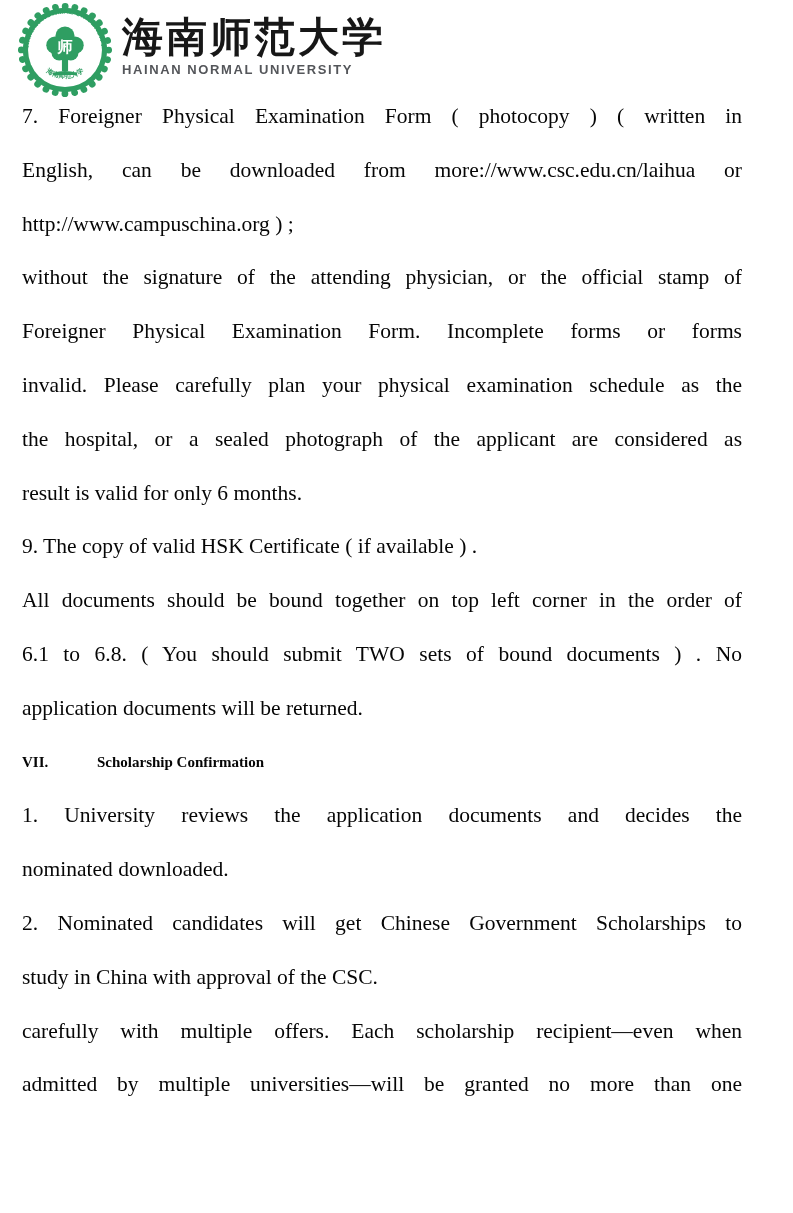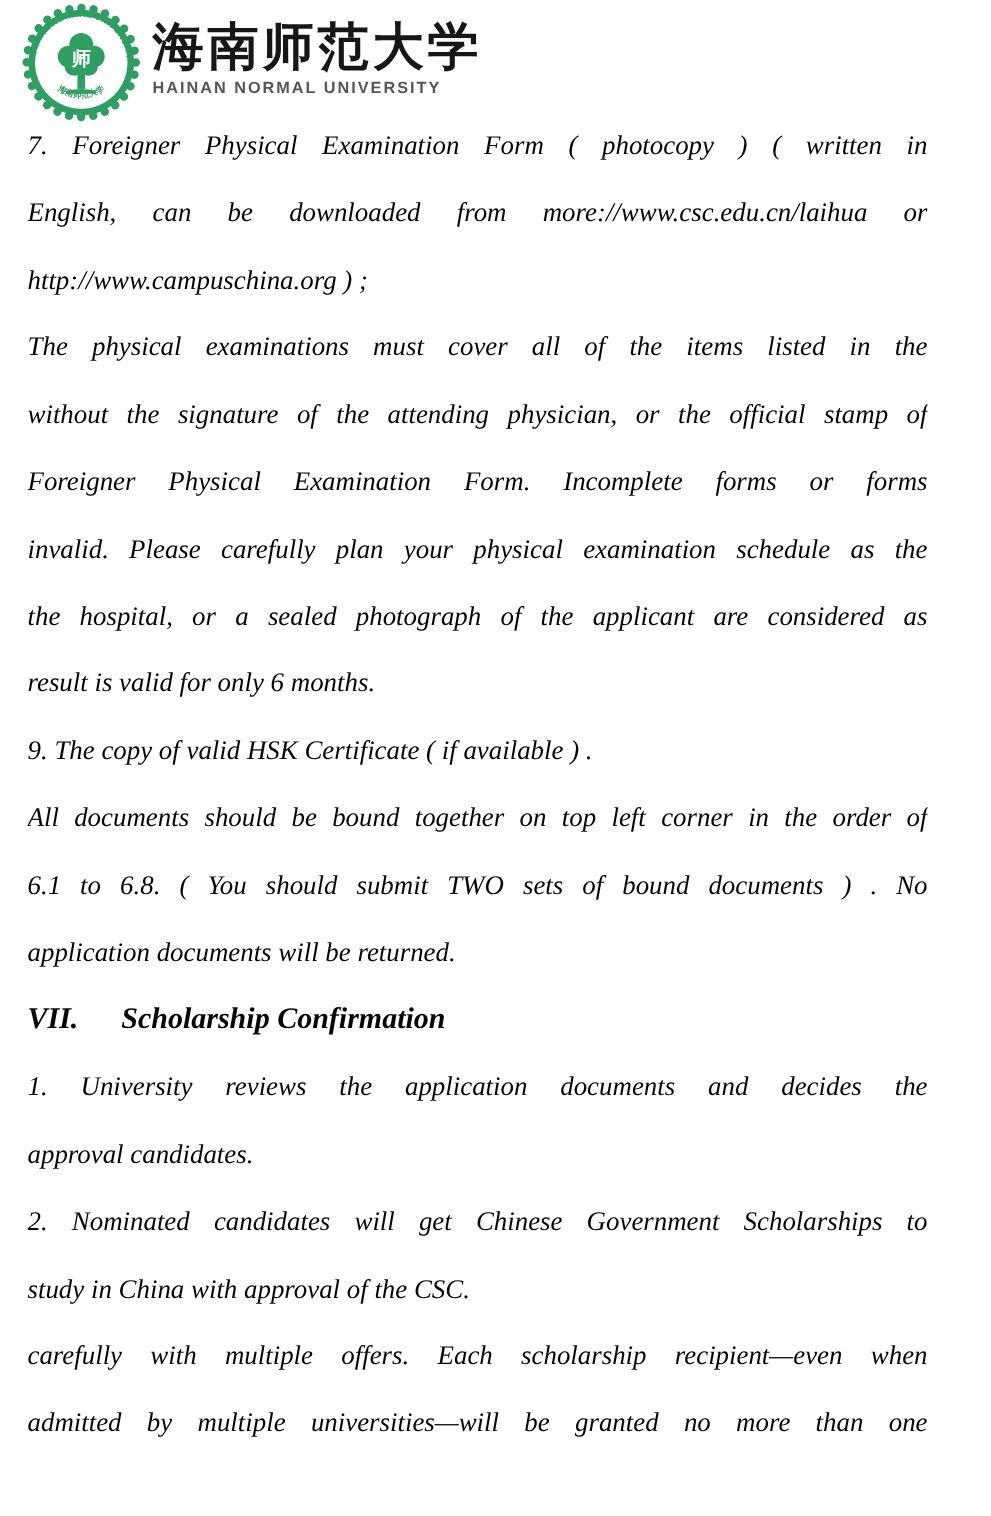--- a/index.html
+++ b/index.html
@@ -56,34 +56,33 @@
     top: 90px;
     left: 22px;
     width: 720px;
   }
   .line {
     height: 53.8px;
     line-height: 53.8px;
     font-size: 21.5px;
     overflow: hidden;
     color: #060606;
-    font-style: italic;
   }
   .line.j {
     text-align: justify;
   }
   .line.j::after {
     content: "";
     display: inline-block;
     width: 100%;
     height: 0;
   }
   .line.heading {
     font-weight: 700;
-    font-size: 24px;
+    font-size: 15px;
   }
   .hnum {
     display: inline-block;
     width: 75px;
   }
 </style>
 </head>
 <body>
 
 <div class="letterhead">
@@ -117,32 +116,31 @@
   <div class="brand">
     <div class="brand-cn">海南师范大学</div>
     <div class="brand-en">HAINAN NORMAL UNIVERSITY</div>
   </div>
 </div>
 
 <main class="doc">
   <div class="line j">7. Foreigner Physical Examination Form  ( photocopy )   ( written in</div>
   <div class="line j">English, can be downloaded from more://www.csc.edu.cn/laihua or</div>
   <div class="line">http://www.campuschina.org ) ;</div>
-  <div class="line j">The physical examinations must cover all of the items listed in the</div>
   <div class="line j">without the signature of the attending physician, or the official stamp of</div>
   <div class="line j">Foreigner Physical Examination Form. Incomplete forms or forms</div>
   <div class="line j">invalid. Please carefully plan your physical examination schedule as the</div>
   <div class="line j">the hospital, or a sealed photograph of the applicant are considered as</div>
   <div class="line">result is valid for only 6 months.</div>
   <div class="line">9. The copy of valid HSK Certificate  ( if available ) .</div>
   <div class="line j">All documents should be bound together on top left corner in the order of</div>
   <div class="line j">6.1 to 6.8.  ( You should submit TWO sets of bound documents ) . No</div>
   <div class="line">application documents will be returned.</div>
   <div class="line heading">
     <span class="hnum">VII.</span><span>Scholarship Confirmation</span>
   </div>
   <div class="line j">1. University reviews the application documents and decides the</div>
-  <div class="line">approval candidates.</div>
+  <div class="line">nominated downloaded.</div>
   <div class="line j">2. Nominated candidates will get Chinese Government Scholarships to</div>
   <div class="line">study in China with approval of the CSC.</div>
   <div class="line j">carefully with multiple offers. Each scholarship recipient—even when</div>
   <div class="line j">admitted by multiple universities—will be granted no more than one</div>
 </main>
 
 </body></html>

